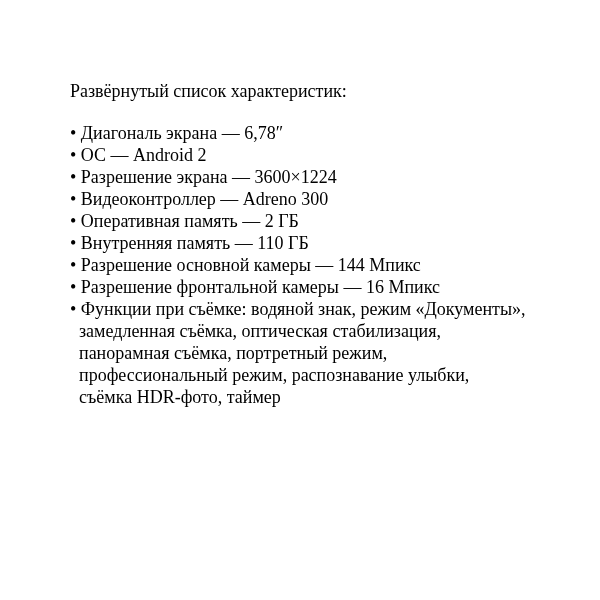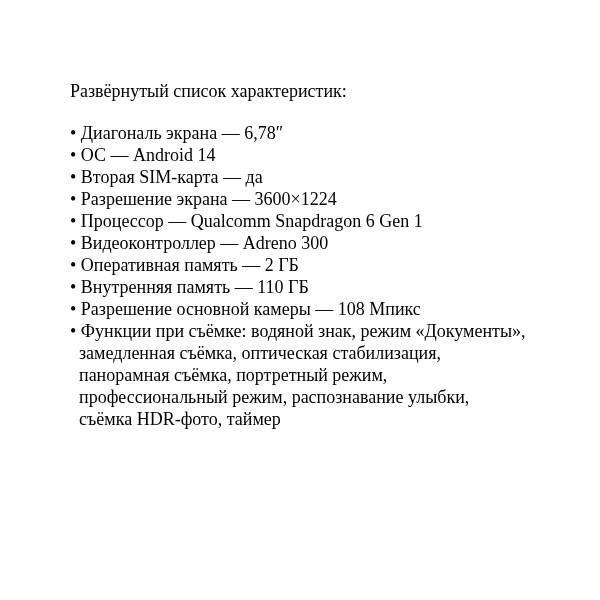--- a/index.html
+++ b/index.html
@@ -40,27 +40,26 @@
     line-height: 22px;
   }
 </style>
 </head>
 <body>
 
 <div class="page">
   <p class="doc-title">Развёрнутый список характеристик:</p>
   <ul class="spec-list" id="spec-list">
       <li>• Диагональ экрана — 6,78″</li>
-      <li>• ОС — Android 14</li>
-      <li>• Вторая SIM-карта — да</li>
+      <li>• ОС — Android 2</li>
       <li>• Разрешение экрана — 3600×1224</li>
-      <li>• Процессор — Qualcomm Snapdragon 6 Gen 1</li>
       <li>• Видеоконтроллер — Adreno 300</li>
       <li>• Оперативная память — 2 ГБ</li>
       <li>• Внутренняя память — 110 ГБ</li>
-      <li>• Разрешение основной камеры — 108 Мпикс</li>
+      <li>• Разрешение основной камеры — 144 Мпикс</li>
+      <li>• Разрешение фронтальной камеры — 16 Мпикс</li>
       <li>• Функции при съёмке: водяной знак, режим «Документы»,
 замедленная съёмка, оптическая стабилизация,
 панорамная съёмка, портретный режим,
 профессиональный режим, распознавание улыбки,
 съёмка HDR-фото, таймер</li>
     </ul>
 </div>
 
 </body></html>

